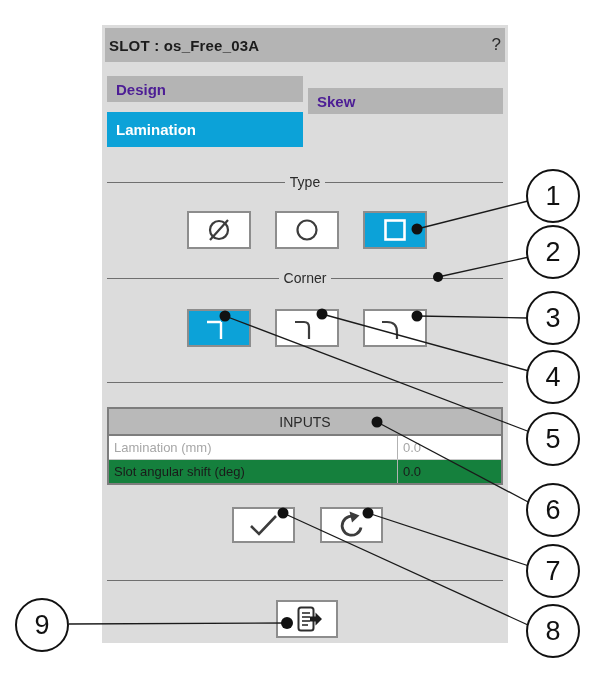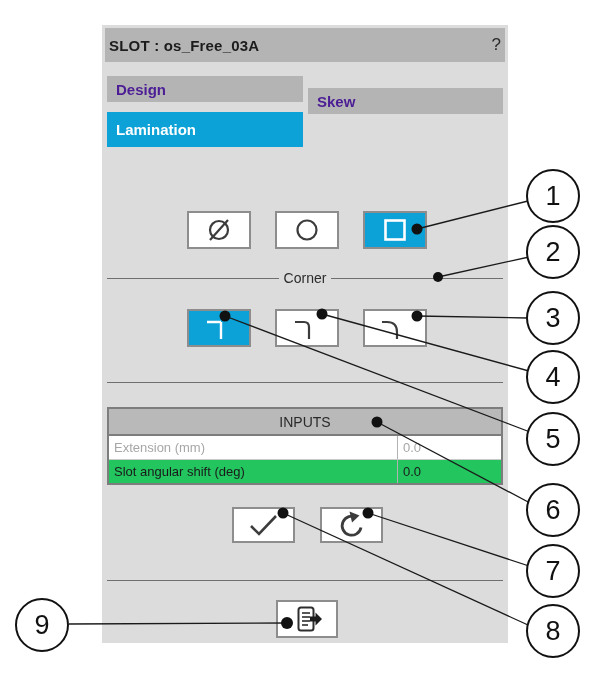--- a/index.html
+++ b/index.html
@@ -44,21 +44,21 @@
                   border:2px solid #7d7d7d; background:#ffffff; box-sizing:border-box; }
   .inputs-header { height:25px; background:#b9b9b9; border-bottom:2px solid #7d7d7d;
                    display:flex; align-items:center; justify-content:center;
                    font-size:14px; color:#2a2a2a; }
   .input-row { display:flex; height:23px; font-size:13px; align-items:stretch; }
   .input-row + .input-row { border-top:1px solid #c9c9c9; }
   .input-row .cell-label { width:283px; display:flex; align-items:center; padding-left:5px; }
   .input-row .cell-value { flex:1; display:flex; align-items:center; padding-left:5px;
                            border-left:1px solid #b2b2b2; }
   .input-row.disabled { color:#a7a7a7; background:#ffffff; }
-  .input-row.enabled  { color:#1a1a1a; background:#22c55e; }
+  .input-row.enabled  { color:#1a1a1a; background:#15803d; }
 
   
   .callout { position:absolute; width:54px; height:54px; border:2.5px solid #111111;
              border-radius:50%; background:#ffffff; box-sizing:border-box; z-index:3;
              display:flex; align-items:center; justify-content:center;
              font-size:27px; color:#111111; }
   #lines { position:absolute; left:0; top:0; z-index:2; pointer-events:none; }
 </style>
 </head>
 <body>
@@ -73,20 +73,25 @@
   <div class="tab design">
     <span>Design</span>
   </div>
   <div class="tab skew">
     <span>Skew</span>
   </div>
   <div class="tab selected lamination">
     <span>Lamination</span>
   </div>
 
+  <div class="divider" style="top:149px;">
+    <span class="line"></span>
+    <span class="lbl">Type</span>
+    <span class="line"></span>
+  </div>
   <div class="btn-row" style="top:186px;">
     <button class="btn">
       <span>
         <svg width="40" height="30" viewBox="0 0 40 30">
           <circle cx="20" cy="15" r="9" fill="none" stroke="#3c3c3c" stroke-width="2.2"></circle>
           <line x1="11" y1="25" x2="29" y2="5" stroke="#3c3c3c" stroke-width="2.2"></line>
         </svg>
       </span>
     </button>
     <button class="btn">
@@ -132,21 +137,21 @@
         </svg>
       </span>
     </button>
   </div>
 
   <div class="hr" style="top:357px;"></div>
 
   <div class="inputs-table">
     <div class="inputs-header">INPUTS</div>
     <div class="input-row disabled">
-      <span class="cell-label">Extension (mm)</span>
+      <span class="cell-label">Lamination (mm)</span>
       <span class="cell-value">0.0</span>
     </div>
     <div class="input-row enabled">
       <span class="cell-label">Slot angular shift (deg)</span>
       <span class="cell-value">0.0</span>
     </div>
   </div>
 
   <div class="btn-row" style="top:482px; gap:25px;">
     <button class="btn small">

